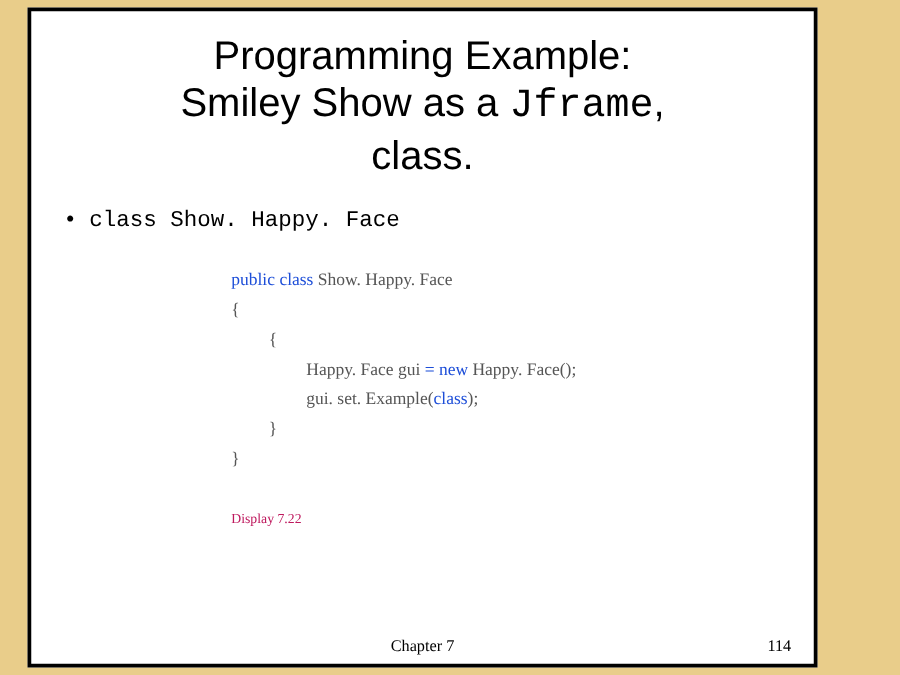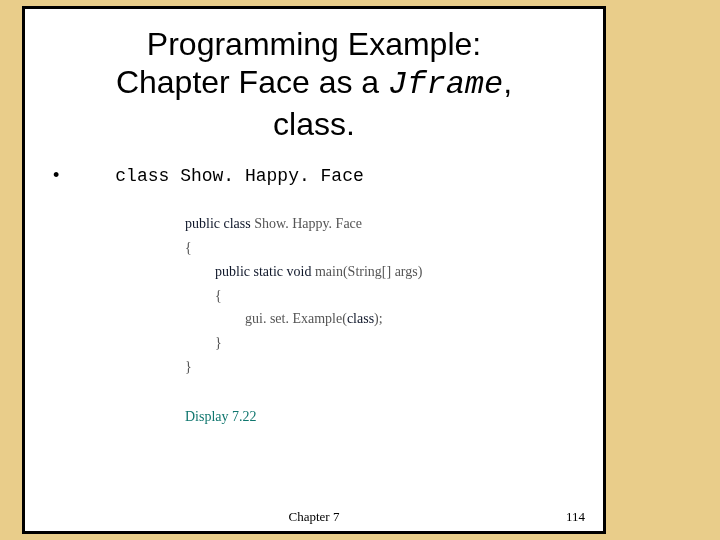--- a/index.html
+++ b/index.html
@@ -5,69 +5,67 @@
   * { box-sizing: border-box; margin: 0; padding: 0; }
   html, body { width: 720px; height: 540px; }
   body {
     background: #e9cd8a;
     font-family: Arial, Helvetica, sans-serif;
   }
   .slide {
     position: absolute;
     top: 6px;
     left: 22px;
-    width: 584px;
+    width: 632px;
     height: 528px;
     background: #ffffff;
     border: 3px solid #000000;
   }
   .title-block {
     text-align: center;
     font-size: 32px;
     line-height: 1.2;
     color: #000;
     padding-top: 16px;
   }
   .title-block .mono {
     font-family: "Courier New", Courier, monospace;
-    font-style: italic;
   }
   .bullet-row {
     margin-top: 22px;
     margin-left: 28px;
     font-size: 18px;
     color: #000;
     display: flex;
     align-items: baseline;
   }
   .bullet-dot {
     margin-right: 12px;
     font-size: 18px;
   }
   .bullet-text {
     font-family: "Courier New", Courier, monospace;
     font-size: 18px;
-    margin-left: 44px;
   }
   .code-area {
     margin-top: 26px;
     margin-left: 160px;
     font-family: Georgia, "Times New Roman", serif;
     font-size: 14px;
     line-height: 1.7;
     color: #555;
   }
-  .kw { color: #0f172a; }
+  .kw { color: #1d4ed8; }
   .code-area .ind1 { padding-left: 30px; }
   .code-area .ind2 { padding-left: 60px; }
   .caption {
     margin-top: 26px;
     font-family: Georgia, "Times New Roman", serif;
-    font-size: 14px;
-    color: #0f766e;
+    font-size: 11px;
+    color: #be185d;
   }
   .caption .disp { margin-bottom: 10px; }
   .footer {
     position: absolute;
     bottom: 6px;
     left: 0;
     width: 100%;
     font-family: "Times New Roman", Times, serif;
     font-size: 13px;
     color: #000;
@@ -86,47 +84,44 @@
   }
 </style>
 </head>
 <body>
 
 <div class="slide">
 
   <div class="title-block">
     <div>Programming Example:</div>
     <div>
-      <span>Chapter Face as a </span><span class="mono">Jframe</span><span>,</span>
+      <span>Smiley Show as a </span><span class="mono">Jframe</span><span>,</span>
     </div>
     <div>class.</div>
   </div>
 
   <div class="bullet-row">
     <span class="bullet-dot">•</span>
     <span class="bullet-text">
       <span>class</span>
       <span>Show. Happy. Face</span>
     </span>
   </div>
 
   <div class="code-area">
     <div>
       <span class="kw">public</span>
       <span class="kw">class</span>
       <span>Show. Happy. Face</span>
     </div>
     <div>{</div>
-    <div class="ind1">
-      <span class="kw">public</span>
-      <span class="kw">static</span>
-      <span class="kw">void</span>
-      <span>main(String[] args)</span>
+    <div class="ind1">{</div>
+    <div class="ind2">
+      <span>Happy. Face gui </span><span class="kw">= new</span><span> Happy. Face();</span>
     </div>
-    <div class="ind1">{</div>
     <div class="ind2">
       <span>gui. set. Example(</span><span class="kw">class</span><span>);</span>
     </div>
     <div class="ind1">}</div>
     <div>}</div>
 
     <div class="caption">
       <div class="disp">Display 7.22</div>
     </div>
   </div>

